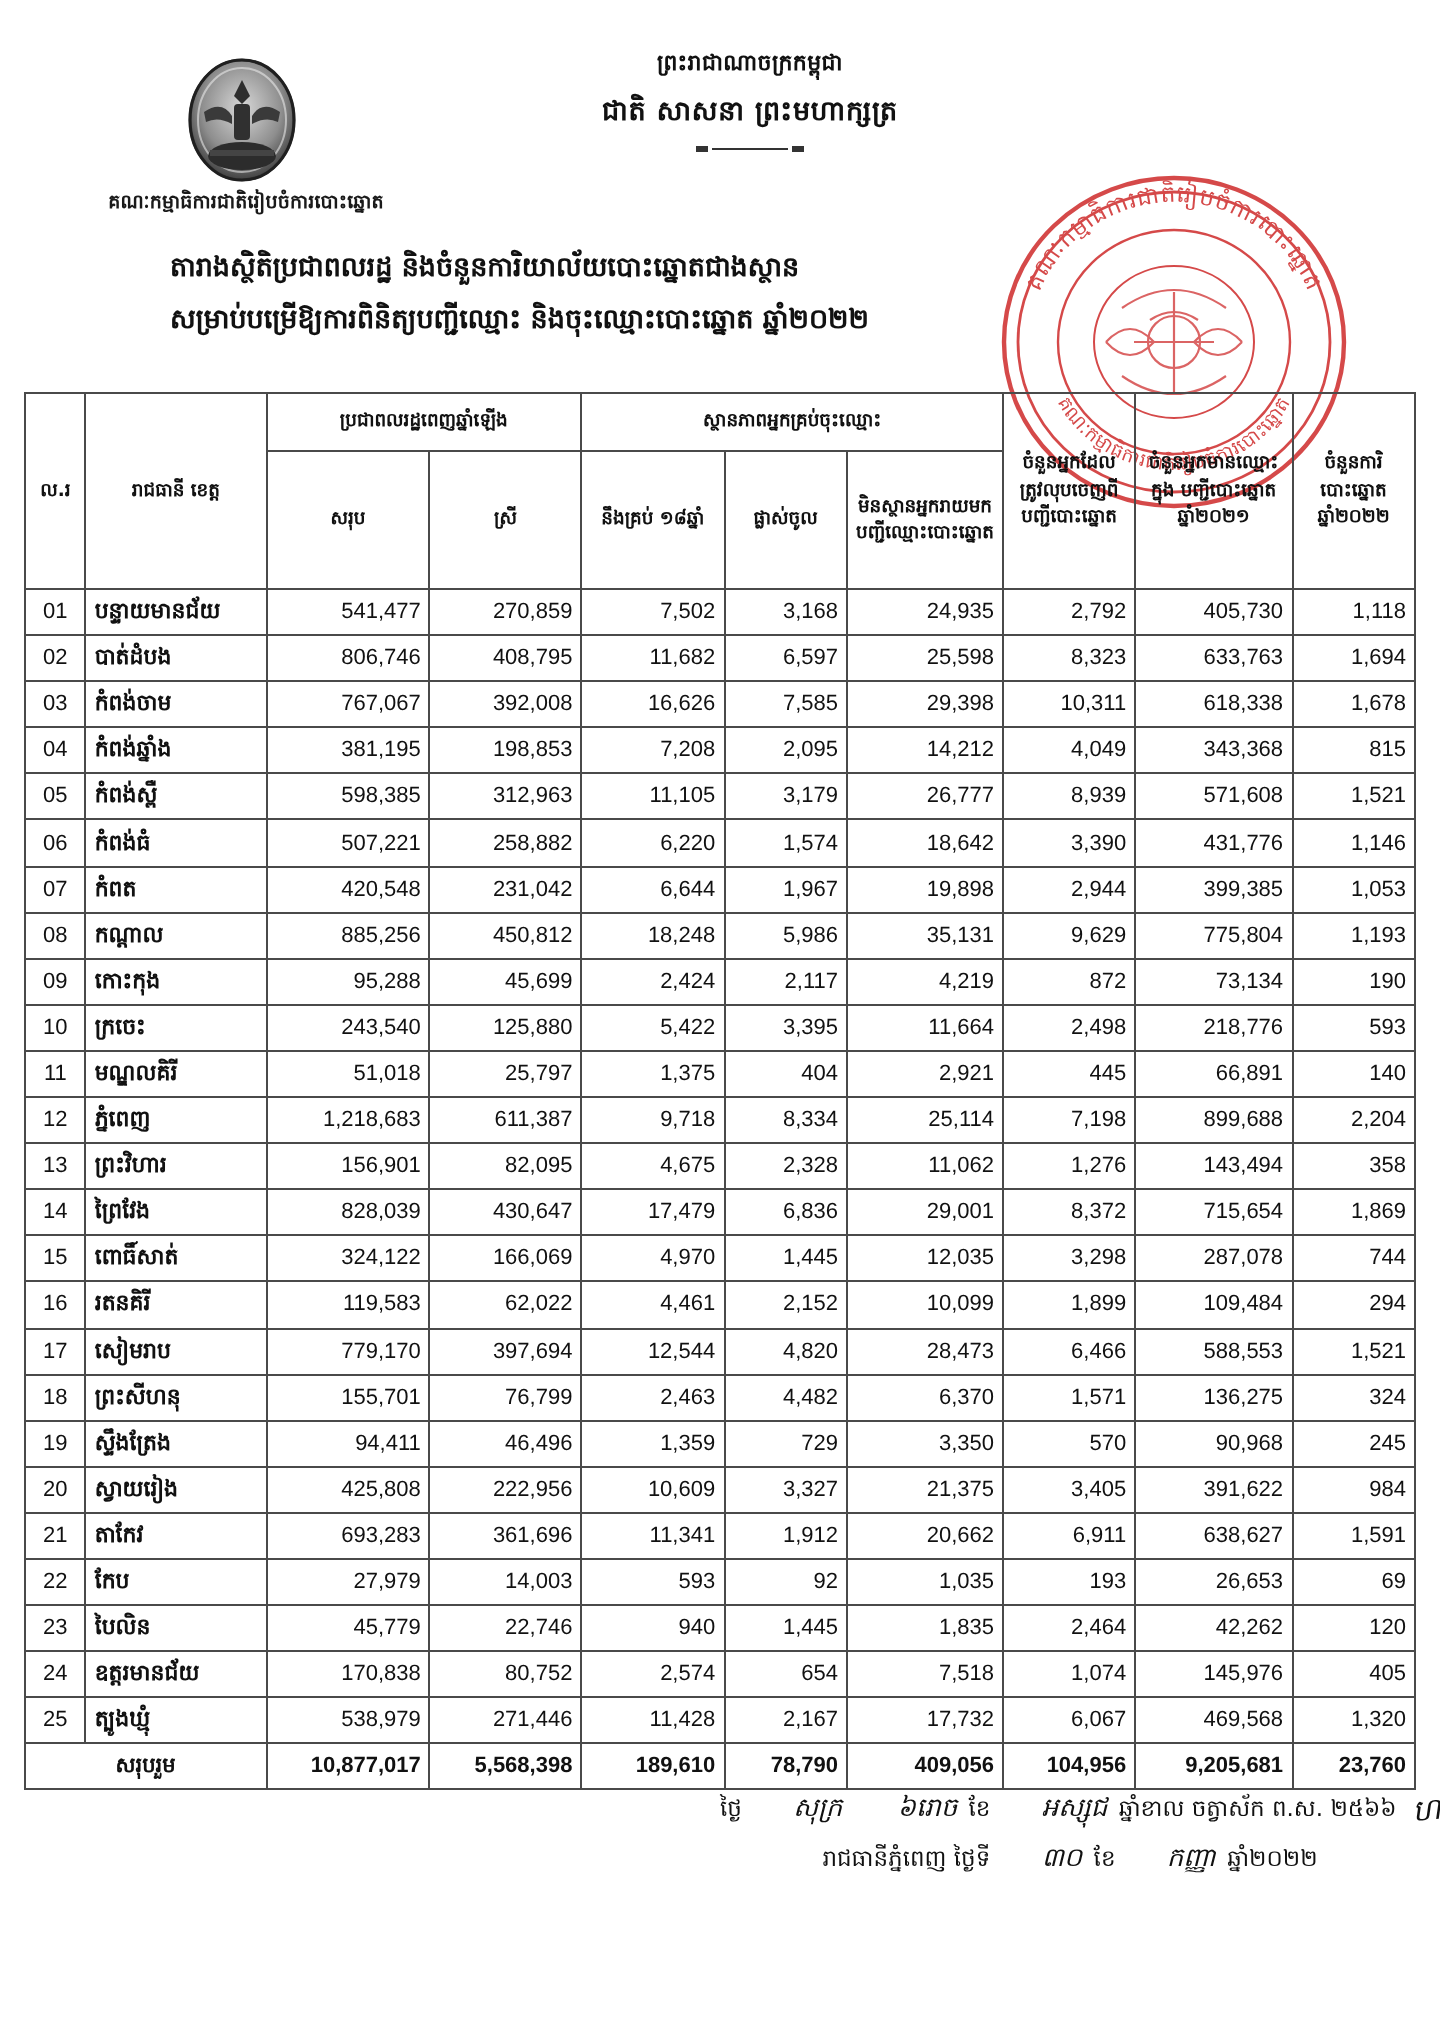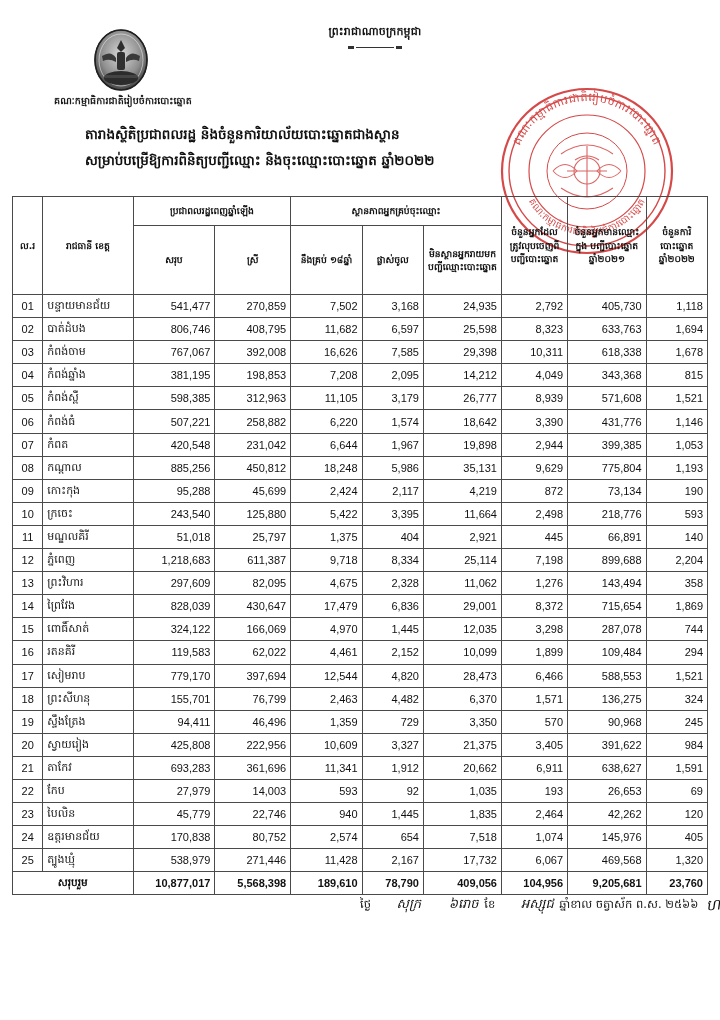--- a/index.html
+++ b/index.html
@@ -71,21 +71,21 @@
   .hdr-tall{height:84px;}
 
   table.main tbody td{
     height:22.1px;
     font-size:11px;
     font-family:"Liberation Sans",sans-serif;
   }
   td.c-no{width:26px;text-align:center;font-size:10.5px;}
   td.c-name{
     width:96px;text-align:left;padding-left:5px;
-    font-family:"DejaVu Sans",sans-serif;font-size:10.5px;
+    font-family:"DejaVu Sans",sans-serif;font-size:10.5px;font-weight:bold;
   }
   td.c-num{text-align:right;padding-right:6px;white-space:nowrap;}
   .w-total{width:82px;}
   .w-female{width:76px;}
   .w-new18{width:74px;}
   .w-moved{width:62px;}
   .w-nolist{width:84px;}
   .w-del{width:66px;}
   .w-2021{width:80px;}
   .w-2022{width:62px;}
@@ -135,20 +135,21 @@
       <ellipse cx="29" cy="50" rx="17" ry="7" fill="#2c2c2c"></ellipse>
       <rect x="13" y="47" width="32" height="3" fill="#444"></rect>
       <ellipse cx="29" cy="32" rx="26" ry="30" fill="none" stroke="#1f1f1f" stroke-width="1.2"></ellipse>
     </svg>
   </div>
 
   <div class="org-label">គណៈកម្មាធិការជាតិរៀបចំការបោះឆ្នោត</div>
 
   <div class="kingdom">
     <div class="l1">ព្រះរាជាណាចក្រកម្ពុជា</div>
+    <div class="l2">ជាតិ សាសនា ព្រះមហាក្សត្រ</div>
     <div class="rule"></div>
   </div>
 
   <div class="title">
     <div class="t1">តារាងស្ថិតិប្រជាពលរដ្ឋ និងចំនួនការិយាល័យបោះឆ្នោតជាងស្ថាន</div>
     <div class="t2">សម្រាប់បម្រើឱ្យការពិនិត្យបញ្ជីឈ្មោះ និងចុះឈ្មោះបោះឆ្នោត ឆ្នាំ២០២២</div>
   </div>
 
   <div class="seal">
     <svg width="180" height="175" viewBox="0 0 180 175">
@@ -341,21 +342,21 @@
           <td class="c-num w-new18">9,718</td>
           <td class="c-num w-moved">8,334</td>
           <td class="c-num w-nolist">25,114</td>
           <td class="c-num w-del">7,198</td>
           <td class="c-num w-2021">899,688</td>
           <td class="c-num w-2022">2,204</td>
         </tr>
         <tr>
           <td class="c-no">13</td>
           <td class="c-name">ព្រះវិហារ</td>
-          <td class="c-num w-total">297,609</td>
+          <td class="c-num w-total">156,901</td>
           <td class="c-num w-female">82,095</td>
           <td class="c-num w-new18">4,675</td>
           <td class="c-num w-moved">2,328</td>
           <td class="c-num w-nolist">11,062</td>
           <td class="c-num w-del">1,276</td>
           <td class="c-num w-2021">143,494</td>
           <td class="c-num w-2022">358</td>
         </tr>
         <tr>
           <td class="c-no">14</td>
@@ -518,15 +519,22 @@
   <div class="footer">
     <div class="ln">
       <span>ថ្ងៃ</span>
       <span class="hw">សុក្រ</span>
       <span class="hw">៦រោច</span>
       <span>ខែ</span>
       <span class="hw">អស្សុជ</span>
       <span>ឆ្នាំខាល ចត្វាស័ក ព.ស. ២៥៦៦</span>
       <span class="sig">ហត្ថលេខា</span>
     </div>
+    <div class="ln">
+      <span>រាជធានីភ្នំពេញ ថ្ងៃទី</span>
+      <span class="hw">៣០</span>
+      <span>ខែ</span>
+      <span class="hw">កញ្ញា</span>
+      <span>ឆ្នាំ២០២២</span>
+    </div>
   </div>
 
 </div>
 
 </body></html>

